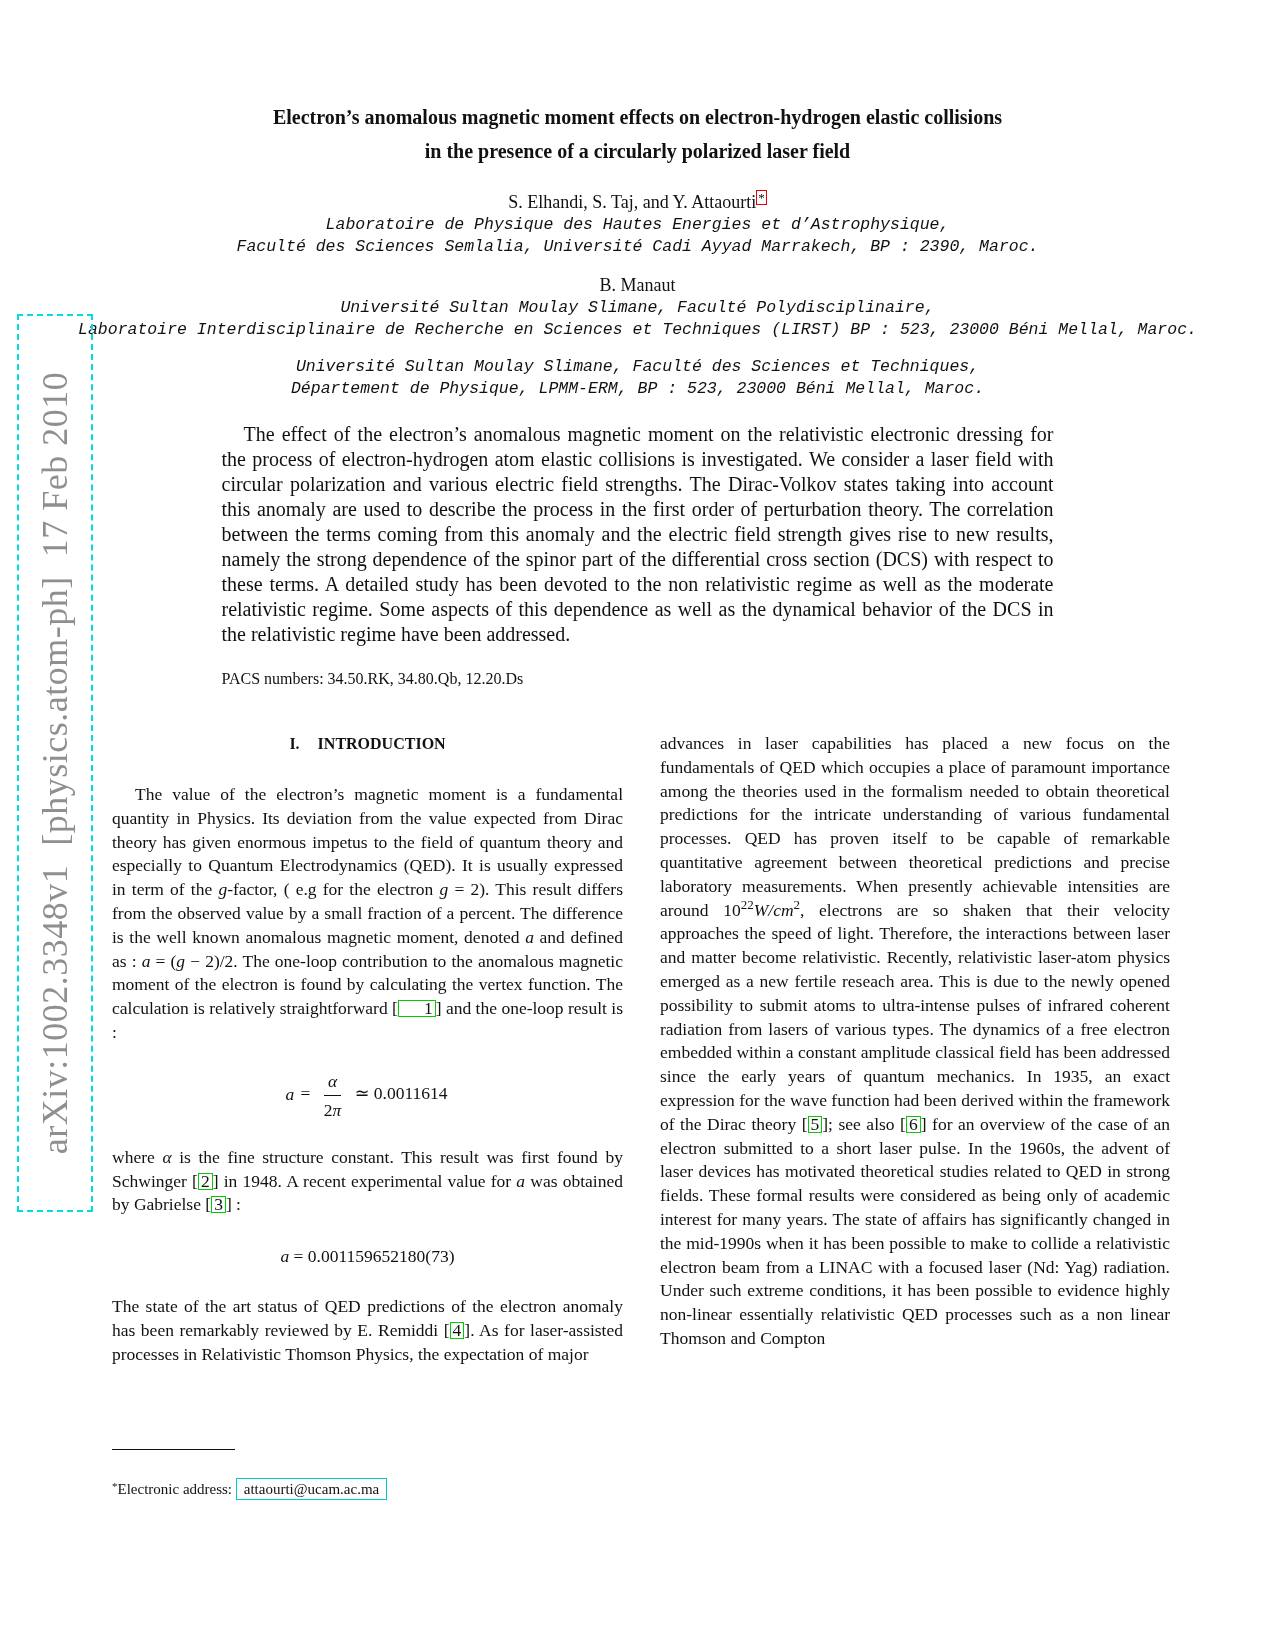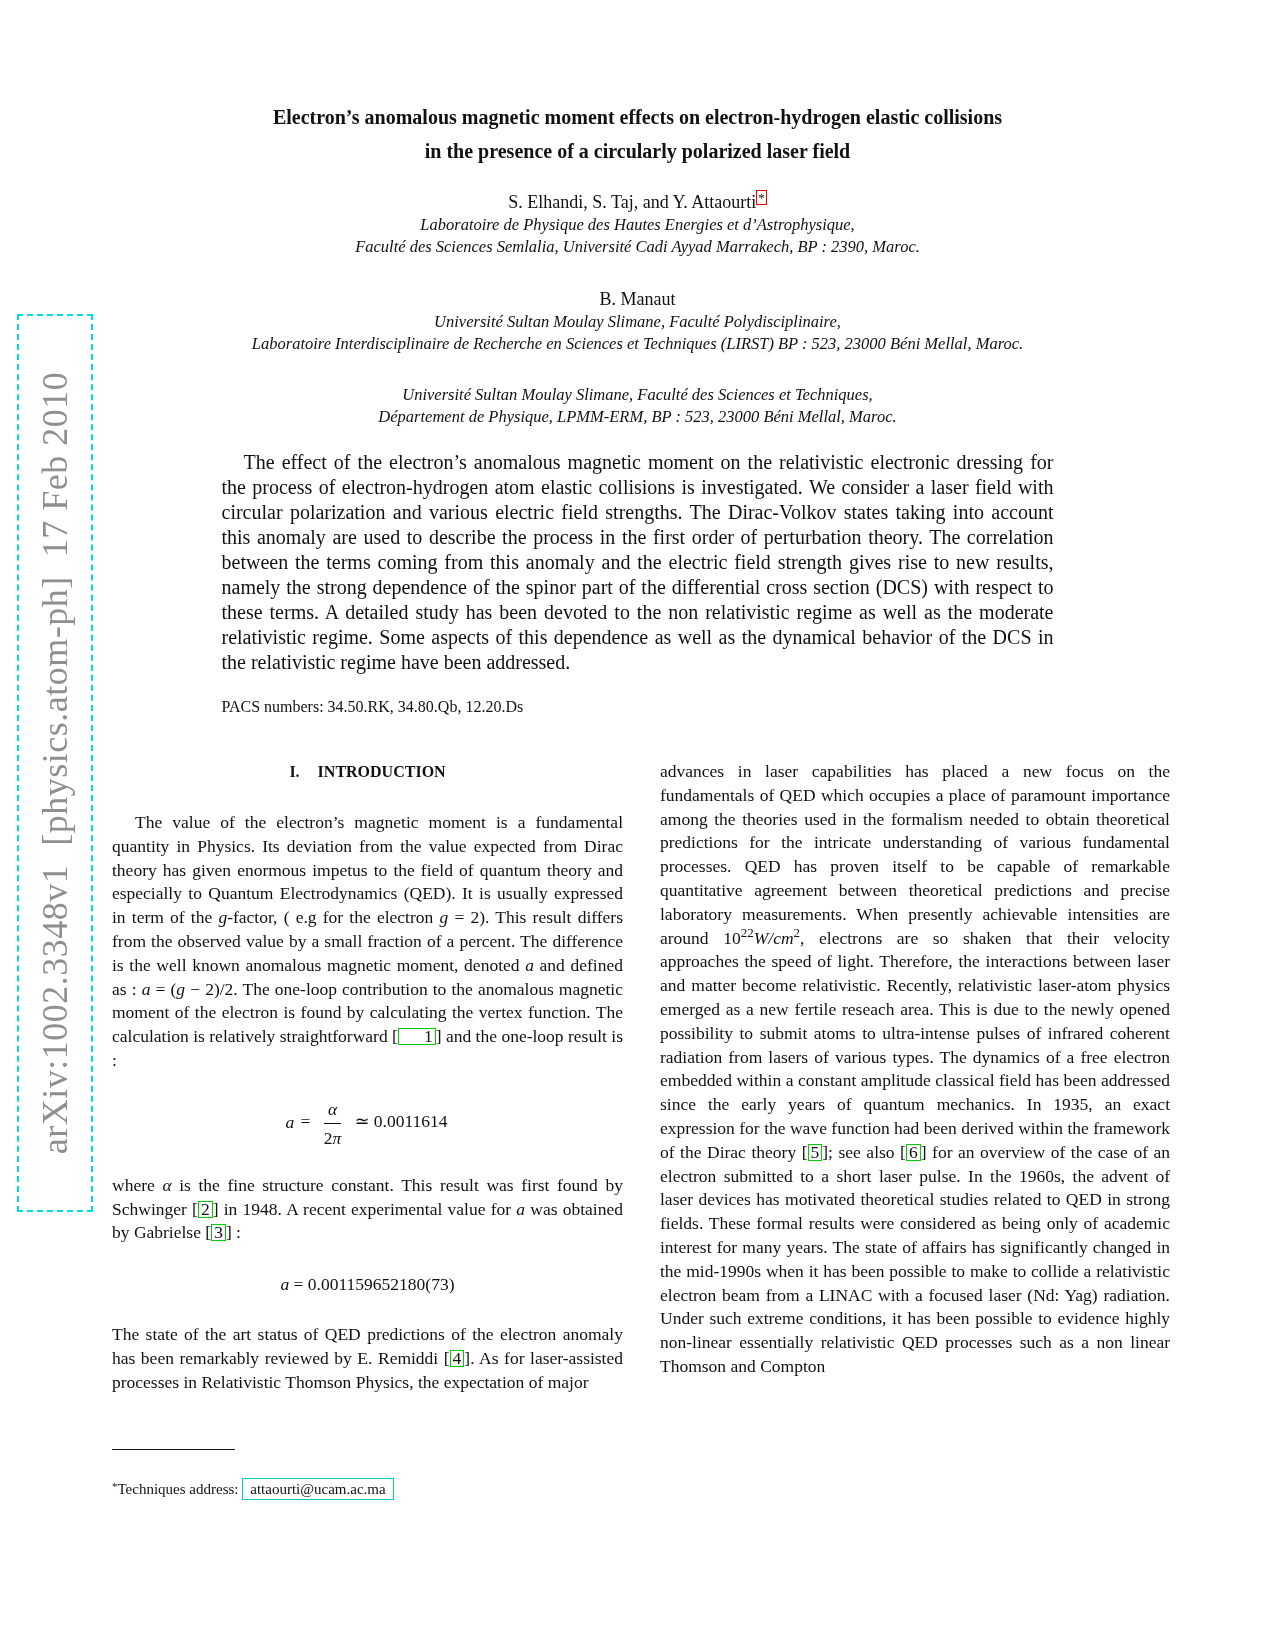--- a/index.html
+++ b/index.html
@@ -44,22 +44,22 @@
   }
   .authors-line{margin-top:22px;font-size:18px;line-height:24px;}
   .note-marker{
     display:inline-block;
     border:1.5px solid var(--note-box);
     font-size:13px;line-height:13px;
     padding:0 1px;
     vertical-align:6px;
     cursor:pointer;
   }
-  .affil{font-size:16.5px;font-style:italic;line-height:22px;}
-  .author-group{margin-top:29px;text-align:center;}
+  .affil{font-size:16.5px;font-style:italic;line-height:22px;font-family:Liberation Mono, monospace;}
+  .author-group{margin-top:15px;text-align:center;}
   .author-name{font-size:18px;line-height:24px;}
 
   
   .abstract{
     width:832px;margin:22px auto 0 auto;
     font-size:20px;line-height:25px;
     text-align:justify;
   }
   .abstract .inner{display:block;text-indent:22px;}
   .pacs{
@@ -185,16 +185,16 @@
     </div>
 
     <div class="col right">
       <p class="para"><span>advances in laser capabilities has placed a new focus on the fundamentals of QED which occupies a place of paramount importance among the theories used in the formalism needed to obtain theoretical predictions for the intricate understanding of various fundamental processes.  QED has proven itself to be capable of remarkable quantitative agreement between theoretical predictions and precise laboratory measurements. When presently achievable intensities are around 10</span><sup class="gen">22</sup><span class="it">W/cm</span><sup class="gen">2</sup><span>, electrons are so shaken that their velocity approaches the speed of light. Therefore, the interactions between laser and matter become relativistic.  Recently, relativistic laser-atom physics emerged as a new fertile reseach area.  This is due to the newly opened possibility to submit atoms to ultra-intense pulses of infrared coherent radiation from lasers of various types. The dynamics of a free electron embedded within a constant amplitude classical field has been addressed since the early years of quantum mechanics. In 1935, an exact expression for the wave function had been derived within the framework of the Dirac theory </span><span class="refbox-wrap">[<span class="refbox">5</span>]</span><span>; see also </span><span class="refbox-wrap">[<span class="refbox">6</span>]</span><span> for an overview of the case of an electron submitted to a short laser pulse. In the 1960s, the advent of laser devices has motivated theoretical studies related to QED in strong fields. These formal results were considered as being only of academic interest for many years. The state of affairs has significantly changed in the mid-1990s when it has been possible to make to collide a relativistic electron beam from a LINAC with a focused laser (Nd: Yag) radiation. Under such extreme conditions, it has been possible to evidence highly non-linear essentially relativistic QED processes such as a non linear Thomson and Compton</span></p>
     </div>
 
   </div>
 
   <div class="footnote-area">
     <div class="footnote-rule"></div>
-    <div class="footnote"><sup class="fn-marker">*</sup><span>Techniques address: </span><span class="email-link">attaourti@ucam.ac.ma</span></div>
+    <div class="footnote"><sup class="fn-marker">*</sup><span>Electronic address: </span><span class="email-link">attaourti@ucam.ac.ma</span></div>
   </div>
 
 </div>
 
 </body></html>

